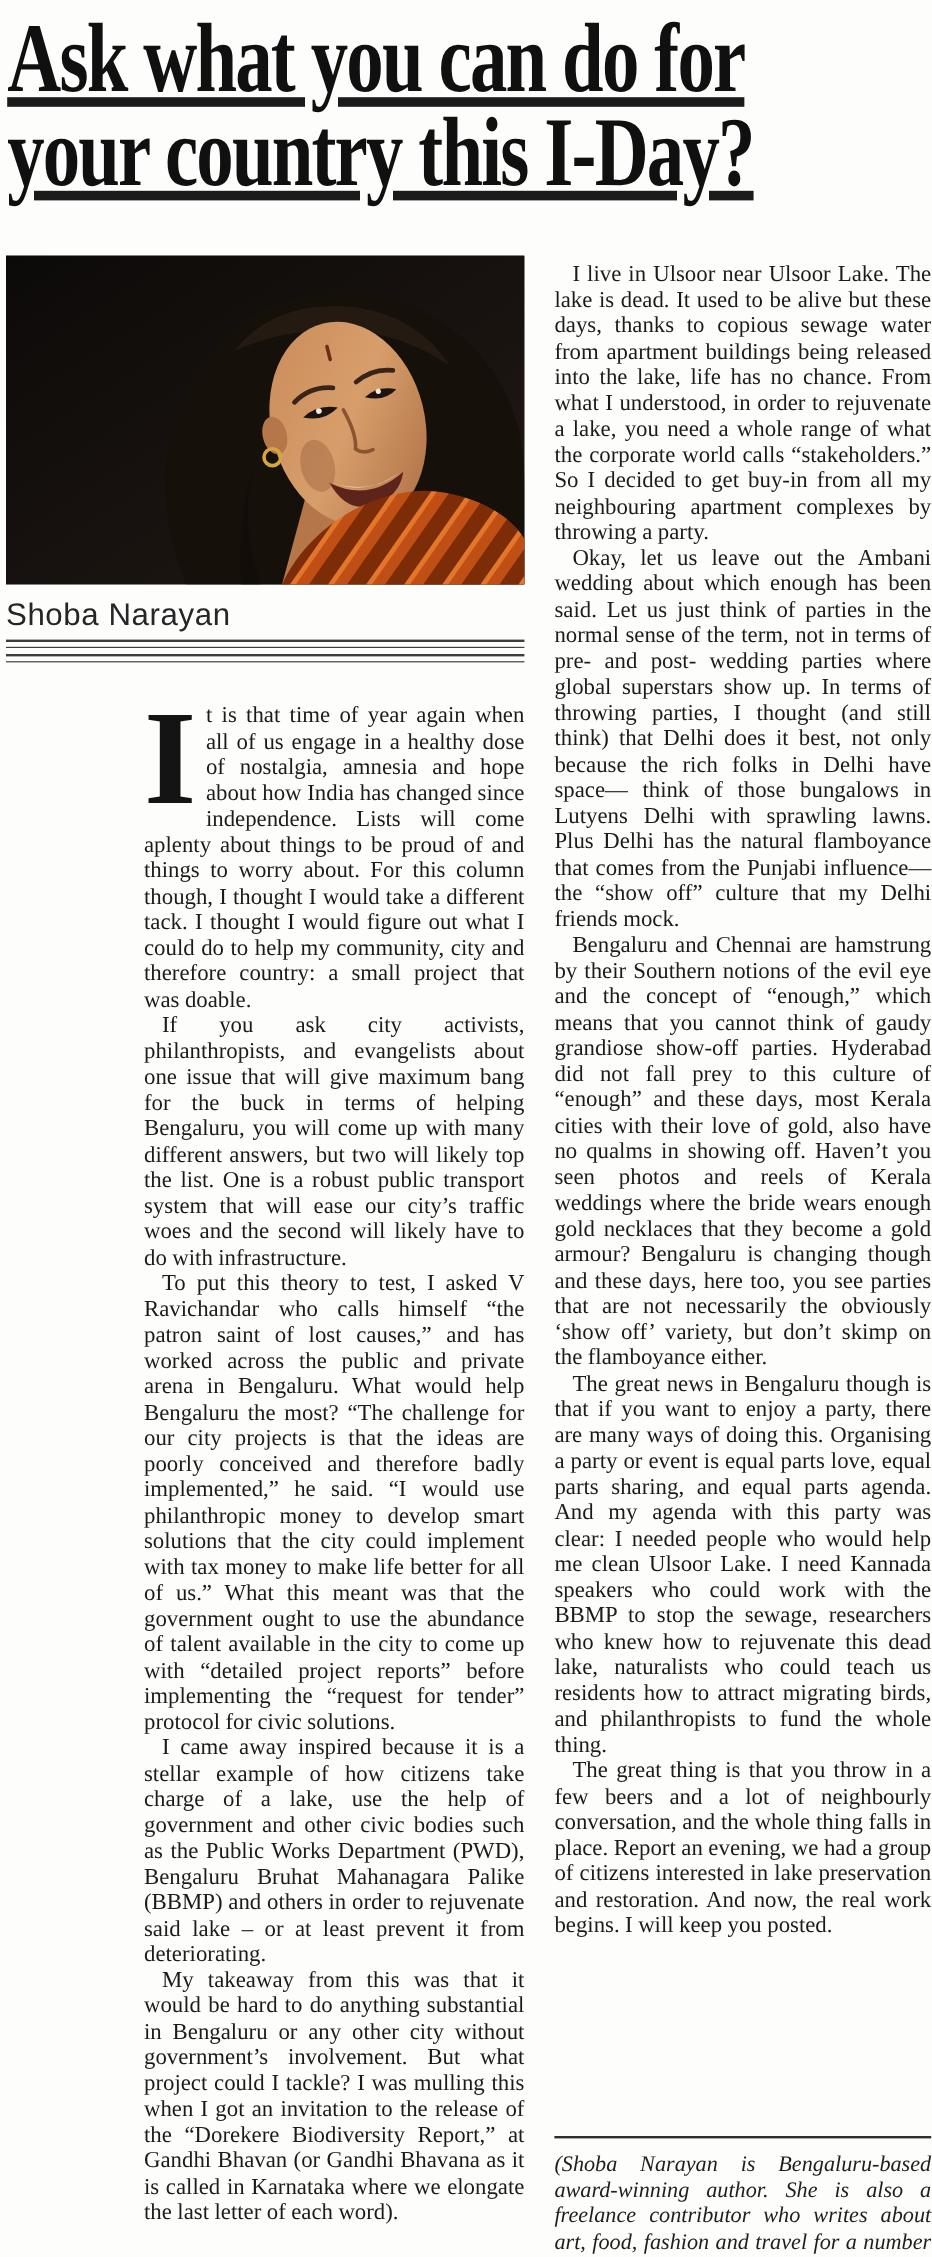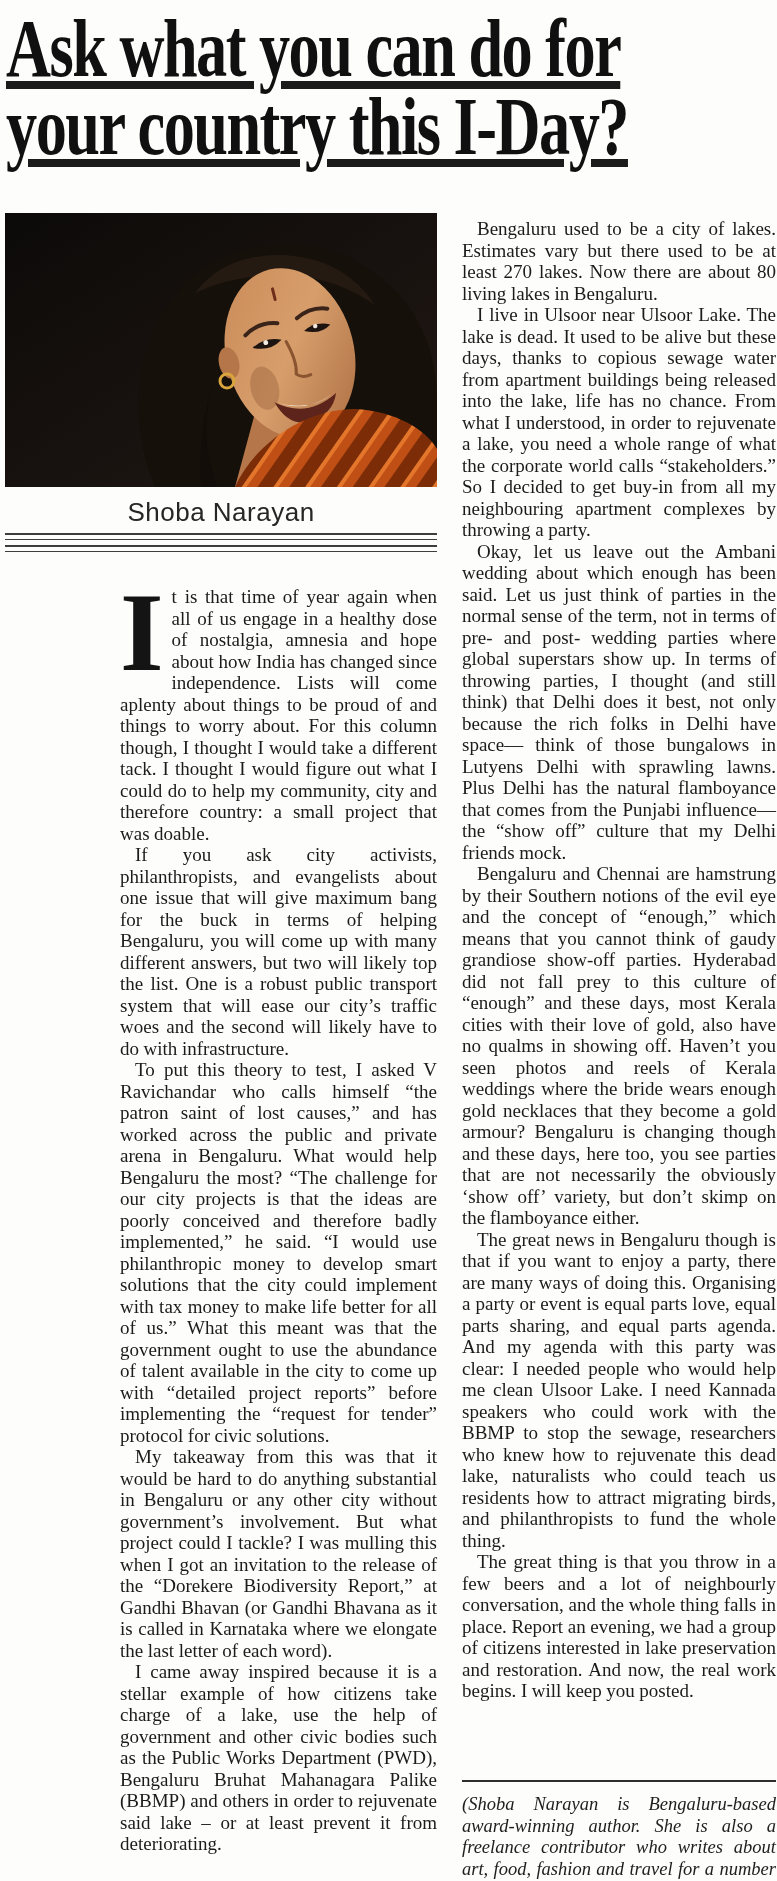--- a/index.html
+++ b/index.html
@@ -26,21 +26,20 @@
     transform-origin:left top;
   }
 
   
   .photo{left:5px;top:213px;width:432px;height:274px;background:#14100d;}
   .photo svg{display:block;width:432px;height:274px;}
 
   
   .byline{
     left:5px;top:498px;width:432px;
-    text-align:center;
     font-family:"Liberation Sans", sans-serif;
     font-size:26px;line-height:28px;
     color:#262626;
     letter-spacing:0.5px;
   }
   .rule-double{
     left:5px;width:432px;height:4px;
     border-top:2px solid #3d3d3d;
     border-bottom:1px solid #3d3d3d;
   }
@@ -154,26 +153,25 @@
 </div>
 
 <div class="abs byline">Shoba Narayan</div>
 <div class="abs rule-double rule-a"></div>
 <div class="abs rule-double rule-b"></div>
 
 <div class="abs col col-left">
   <p class="first"><span class="dropcap">I</span><span>t is that time of year again when all of us engage in a healthy dose of nostalgia, amnesia and hope about how India has changed since independence. Lists will come aplenty about things to be proud of and things to worry about. For this column though, I thought I would take a different tack. I thought I would figure out what I could do to help my community, city and therefore country: a small project that was doable.</span></p>
   <p>If you ask city activists, philanthropists, and evangelists about one issue that will give maximum bang for the buck in terms of helping Bengaluru, you will come up with many different answers, but two will likely top the list. One is a robust public transport system that will ease our city’s traffic woes and the second will likely have to do with infrastructure.</p>
   <p>To put this theory to test, I asked V Ravichandar who calls himself “the patron saint of lost causes,” and has worked across the public and private arena in Bengaluru. What would help Bengaluru the most? “The challenge for our city projects is that the ideas are poorly conceived and therefore badly implemented,” he said. “I would use philanthropic money to develop smart solutions that the city could implement with tax money to make life better for all of us.” What this meant was that the government ought to use the abundance of talent available in the city to come up with “detailed project reports” before implementing the “request for tender” protocol for civic solutions.</p>
+  <p>I came away inspired because it is a stellar example of how citizens take charge of a lake, use the help of government and other civic bodies such as the Public Works Department (PWD), Bengaluru Bruhat Mahanagara Palike (BBMP) and others in order to rejuvenate said lake – or at least prevent it from deteriorating.</p>
   <p>My takeaway from this was that it would be hard to do anything substantial in Bengaluru or any other city without government’s involvement. But what project could I tackle? I was mulling this when I got an invitation to the release of the “Dorekere Biodiversity Report,” at Gandhi Bhavan (or Gandhi Bhavana as it is called in Karnataka where we elongate the last letter of each word).</p>
-  <p>I came away inspired because it is a stellar example of how citizens take charge of a lake, use the help of government and other civic bodies such as the Public Works Department (PWD), Bengaluru Bruhat Mahanagara Palike (BBMP) and others in order to rejuvenate said lake – or at least prevent it from deteriorating.</p>
 </div>
 
 <div class="abs col col-right">
-  <p>Bengaluru used to be a city of lakes. Estimates vary but there used to be at least 270 lakes. Now there are about 80 living lakes in Bengaluru.</p>
   <p>I live in Ulsoor near Ulsoor Lake. The lake is dead. It used to be alive but these days, thanks to copious sewage water from apartment buildings being released into the lake, life has no chance. From what I understood, in order to rejuvenate a lake, you need a whole range of what the corporate world calls “stakeholders.” So I decided to get buy-in from all my neighbouring apartment complexes by throwing a party.</p>
   <p>Okay, let us leave out the Ambani wedding about which enough has been said. Let us just think of parties in the normal sense of the term, not in terms of pre- and post- wedding parties where global superstars show up. In terms of throwing parties, I thought (and still think) that Delhi does it best, not only because the rich folks in Delhi have space— think of those bungalows in Lutyens Delhi with sprawling lawns. Plus Delhi has the natural flamboyance that comes from the Punjabi influence—the “show off” culture that my Delhi friends mock.</p>
   <p>Bengaluru and Chennai are hamstrung by their Southern notions of the evil eye and the concept of “enough,” which means that you cannot think of gaudy grandiose show-off parties. Hyderabad did not fall prey to this culture of “enough” and these days, most Kerala cities with their love of gold, also have no qualms in showing off. Haven’t you seen photos and reels of Kerala weddings where the bride wears enough gold necklaces that they become a gold armour? Bengaluru is changing though and these days, here too, you see parties that are not necessarily the obviously ‘show off’ variety, but don’t skimp on the flamboyance either.</p>
   <p>The great news in Bengaluru though is that if you want to enjoy a party, there are many ways of doing this. Organising a party or event is equal parts love, equal parts sharing, and equal parts agenda. And my agenda with this party was clear: I needed people who would help me clean Ulsoor Lake. I need Kannada speakers who could work with the BBMP to stop the sewage, researchers who knew how to rejuvenate this dead lake, naturalists who could teach us residents how to attract migrating birds, and philanthropists to fund the whole thing.</p>
   <p>The great thing is that you throw in a few beers and a lot of neighbourly conversation, and the whole thing falls in place. Report an evening, we had a group of citizens interested in lake preservation and restoration. And now, the real work begins. I will keep you posted.</p>
 </div>
 
 <div class="abs footer">
   <div class="footer-divider"></div>
   <div class="footer-credit">(Shoba Narayan is Bengaluru-based award-winning author. She is also a freelance contributor who writes about art, food, fashion and travel for a number of publications)</div>

